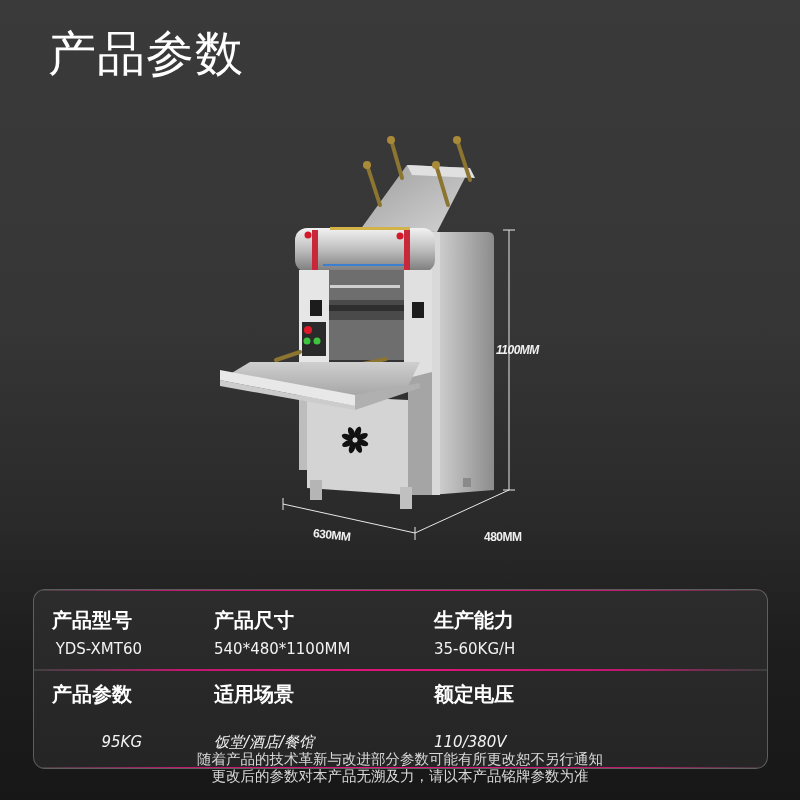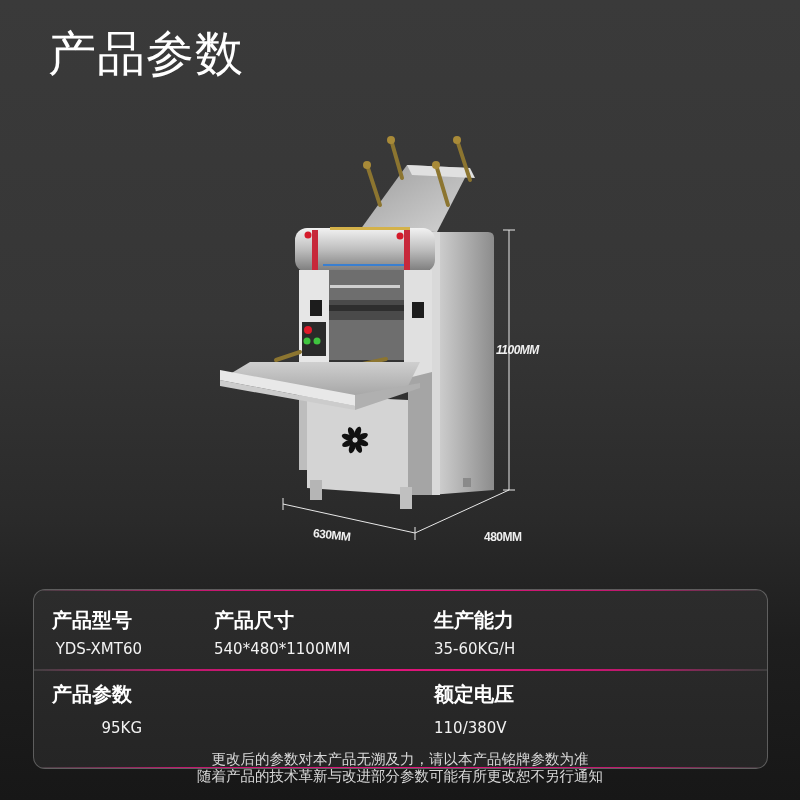--- a/index.html
+++ b/index.html
@@ -69,21 +69,21 @@
       white-space: nowrap;
       margin-top: 6px;
     }
     .c1 { left: 18px; width: 90px; text-align: left; }
     .c1 .spec-value { text-align: right; }
     .c2 { left: 180px; width: 200px; }
     .c3 { left: 400px; width: 130px; }
     .c4 { left: 610px; width: 115px; }
     .r1 { top: 17px; }
     .r2 { top: 91px; }
-    .r2 .spec-value { margin-top: 11px; }
+    .r2 .spec-value { margin-top: 25px; font-style: italic; }
     .c1.r2 .spec-value { padding-left: 20px; }
 
     .disclaimer {
       position: absolute;
       left: 0; top: 751px;
       width: 800px;
       text-align: center;
       font-size: 14.5px;
       line-height: 17px;
       color: #d8d8d8;
@@ -237,22 +237,26 @@
   </div>
   <div class="spec-cell c3 r1">
     <div class="spec-label">生产能力</div>
     <div class="spec-value">35-60KG/H</div>
   </div>
 
   <div class="spec-cell c1 r2">
     <div class="spec-label">产品参数</div>
     <div class="spec-value">95KG</div>
   </div>
+  <div class="spec-cell c2 r2">
+    <div class="spec-label">适用场景</div>
+    <div class="spec-value">饭堂/酒店/餐馆</div>
+  </div>
   <div class="spec-cell c3 r2">
     <div class="spec-label">额定电压</div>
     <div class="spec-value">110/380V</div>
   </div>
 </div>
 
 <div class="disclaimer">
+  <div>随着产品的技术革新与改进部分参数可能有所更改恕不另行通知</div>
   <div>更改后的参数对本产品无溯及力，请以本产品铭牌参数为准</div>
-  <div>随着产品的技术革新与改进部分参数可能有所更改恕不另行通知</div>
 </div>
 
 </body></html>

